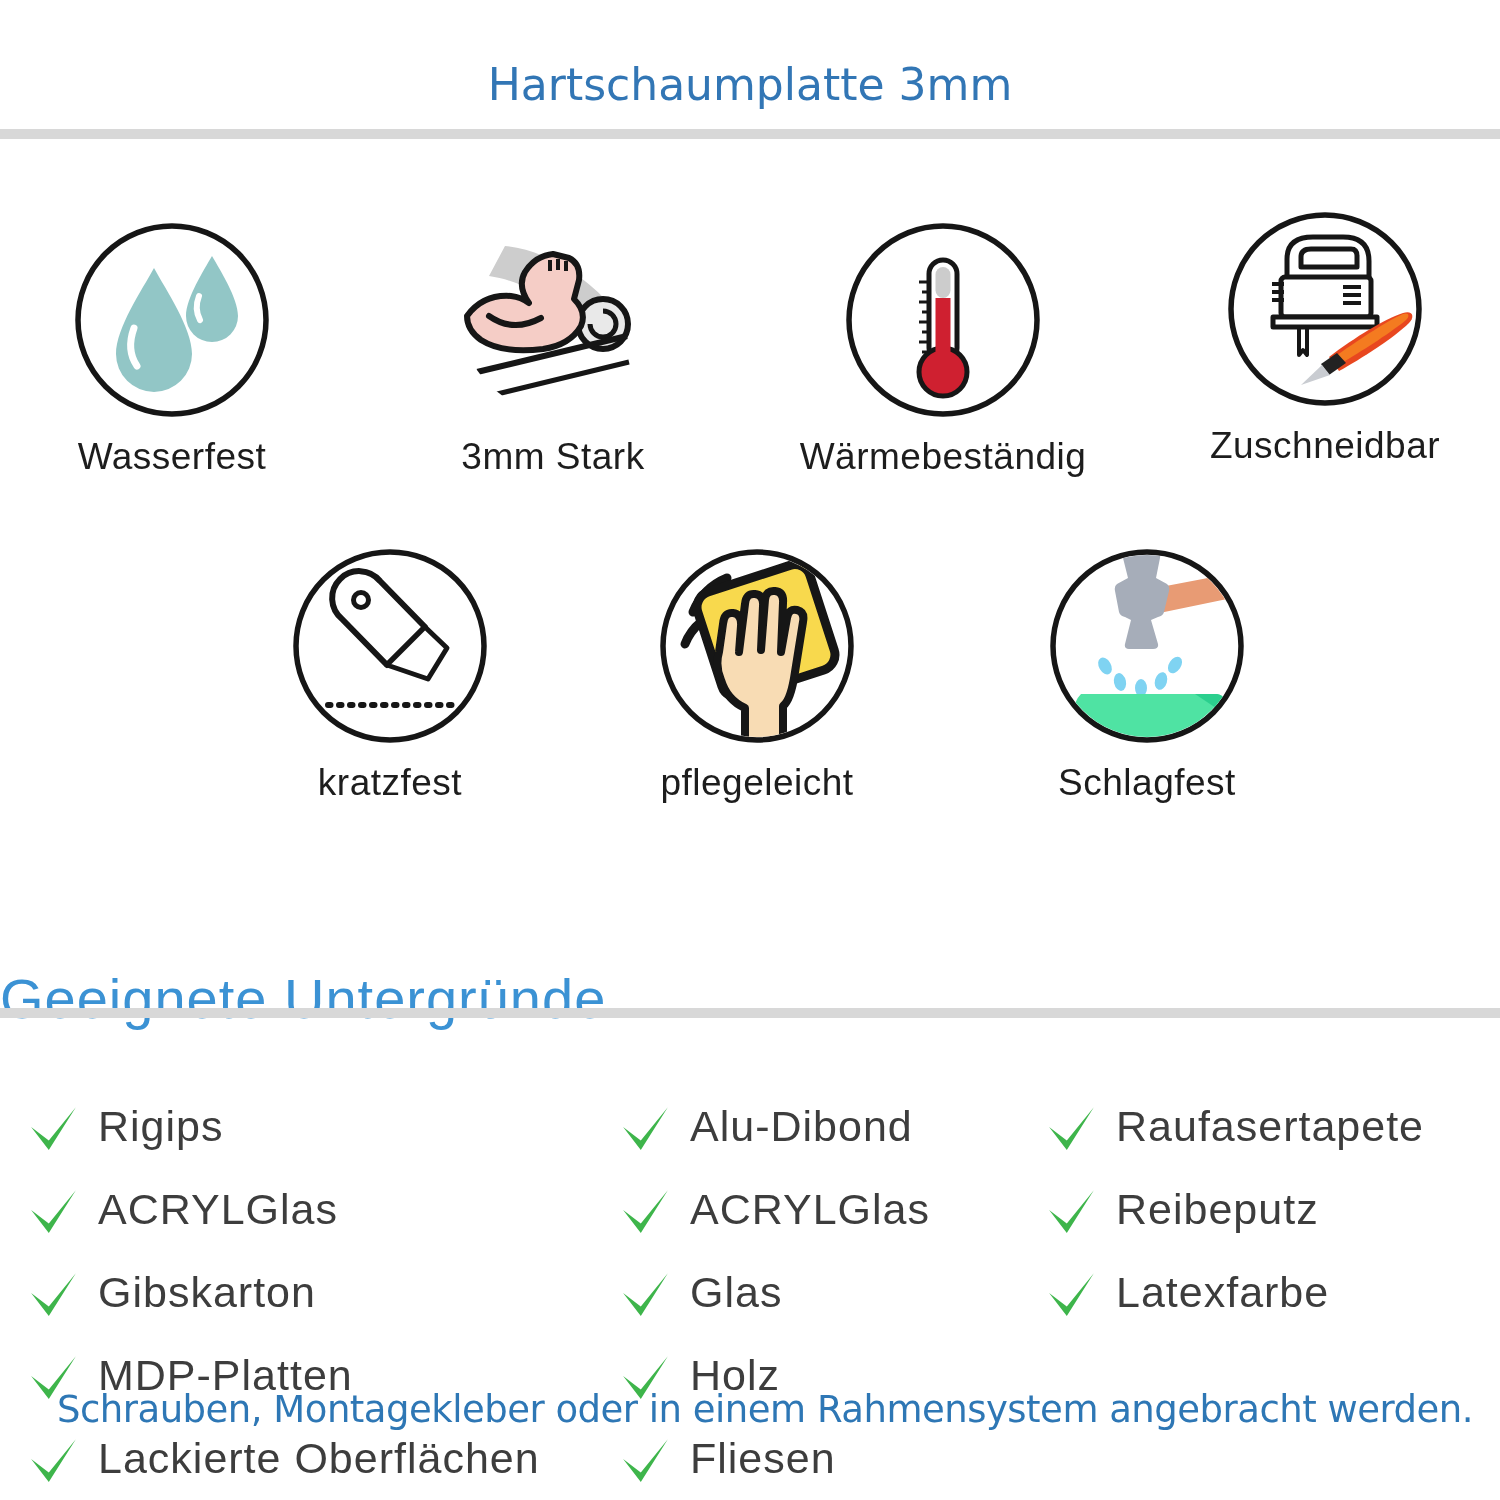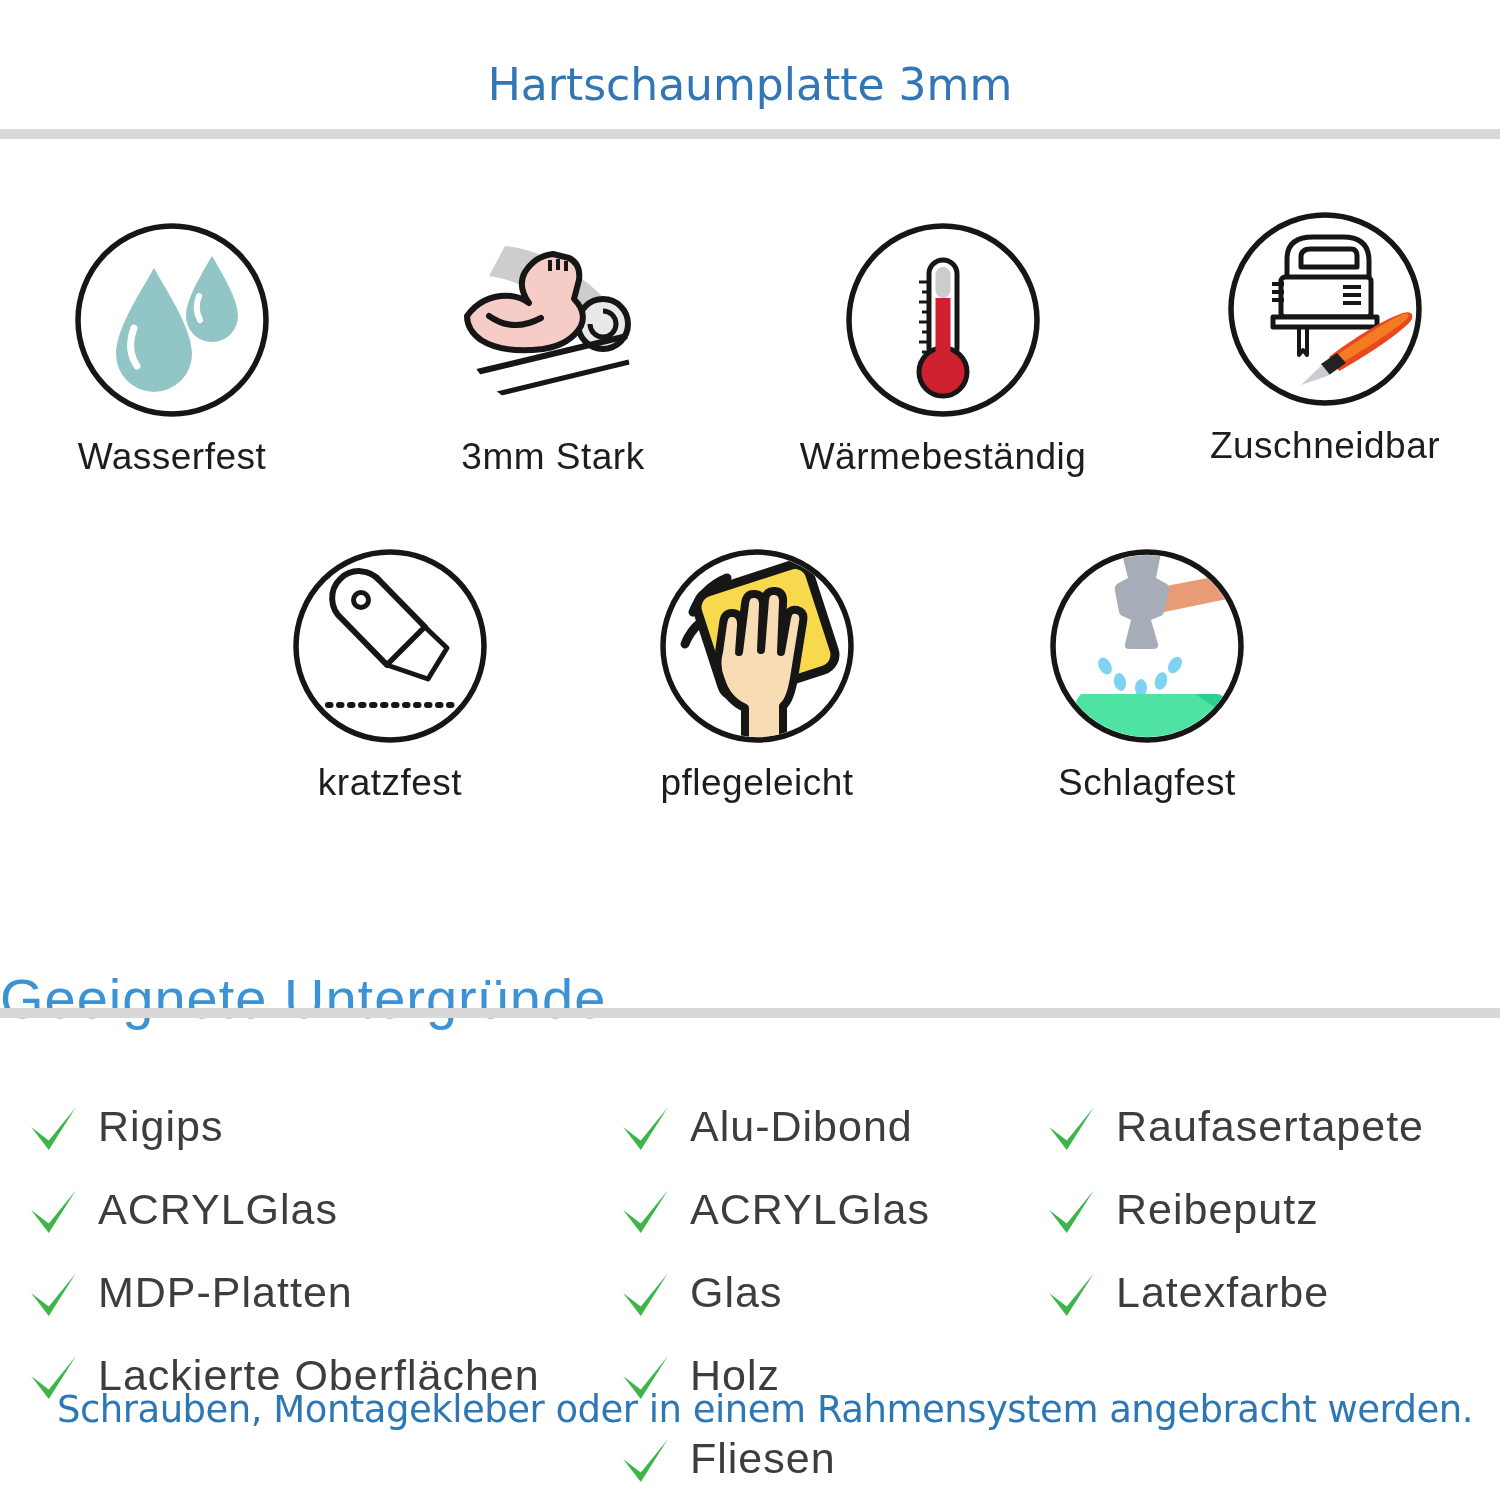--- a/index.html
+++ b/index.html
@@ -192,20 +192,26 @@
     <div class="li">
       <svg width="52" height="46" viewBox="0 0 50 44">
           <path d="M3,22 L20,35 L46,3 L20,44 Z" fill="#3eb54b"></path>
         </svg>
       <span>ACRYLGlas</span>
       </div>
     <div class="li">
       <svg width="52" height="46" viewBox="0 0 50 44">
           <path d="M3,22 L20,35 L46,3 L20,44 Z" fill="#3eb54b"></path>
         </svg>
+      <span>Gibskarton</span>
+      </div>
+    <div class="li">
+      <svg width="52" height="46" viewBox="0 0 50 44">
+          <path d="M3,22 L20,35 L46,3 L20,44 Z" fill="#3eb54b"></path>
+        </svg>
       <span>MDP-Platten</span>
       </div>
     <div class="li">
       <svg width="52" height="46" viewBox="0 0 50 44">
           <path d="M3,22 L20,35 L46,3 L20,44 Z" fill="#3eb54b"></path>
         </svg>
       <span>Lackierte Oberflächen</span>
       </div>
   </div>
 

